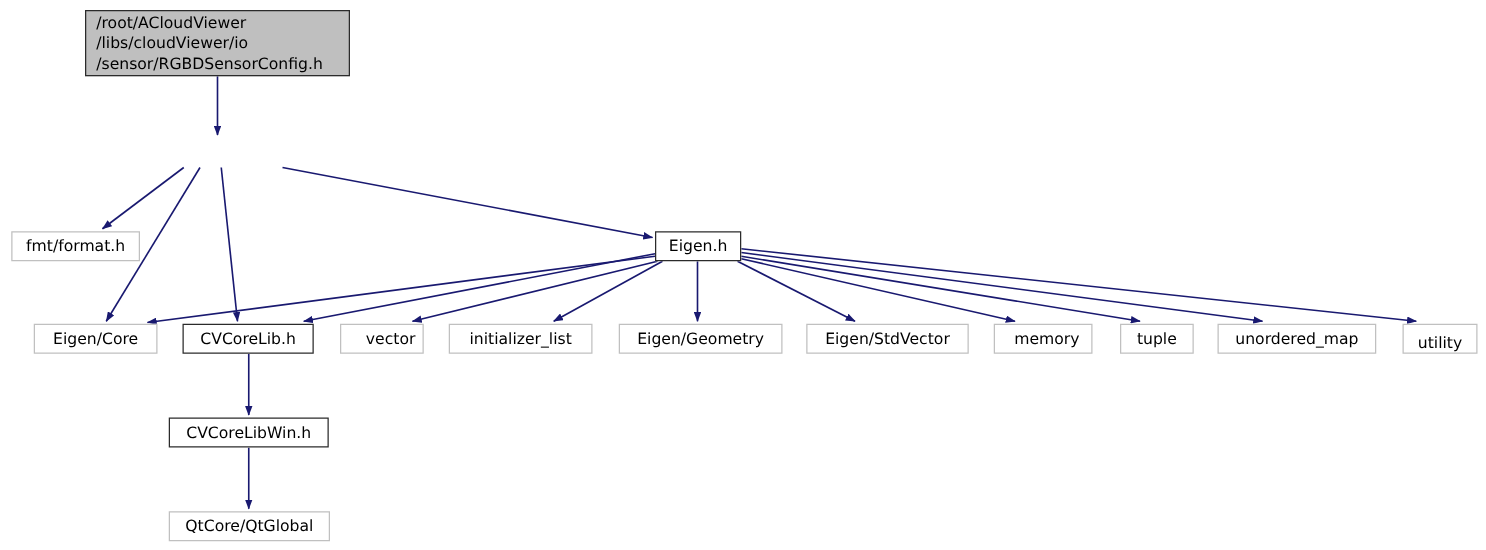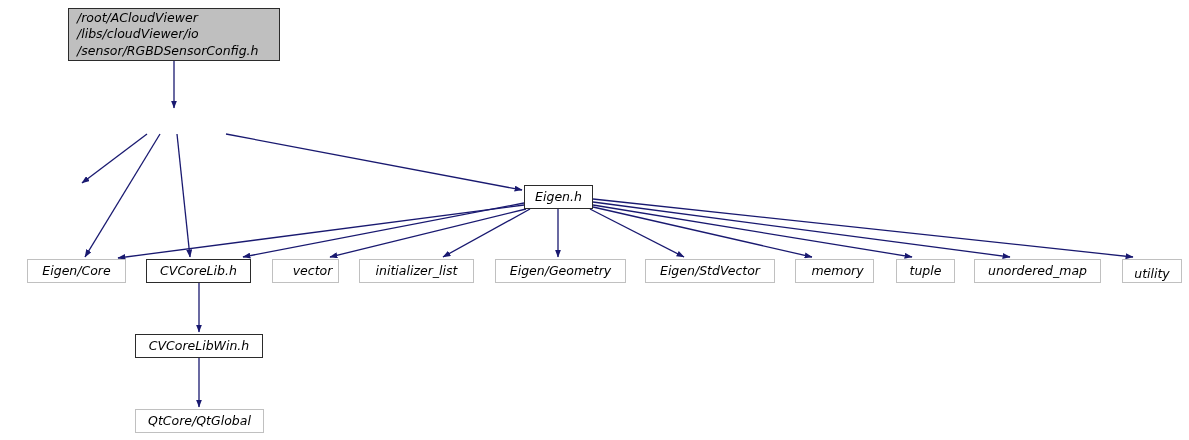--- a/index.html
+++ b/index.html
@@ -33,21 +33,20 @@
     justify-content: center;
     background: #ffffff;
     border: 1px solid #c0c0c0;
     font-size: 12.5px;
     color: #000000;
     line-height: 1.32;
     white-space: pre;
     text-align: center;
     padding: 0 6px;
     z-index: 2;
-    font-style: italic;
   }
   .node.emphasis {
     border: 1px solid #2b2b2b;
   }
   .node.root {
     background: #bfbfbf;
     border: 1px solid #2b2b2b;
     justify-content: flex-start;
     text-align: left;
     padding: 0 8px;
@@ -81,20 +80,21 @@
       <line x1="593" y1="207" x2="812" y2="257" stroke="#191970" stroke-width="1.3" marker-end="url(#arrowhead)"></line>
       <line x1="593" y1="205" x2="912" y2="257" stroke="#191970" stroke-width="1.3" marker-end="url(#arrowhead)"></line>
       <line x1="593" y1="202" x2="1010" y2="257" stroke="#191970" stroke-width="1.3" marker-end="url(#arrowhead)"></line>
       <line x1="593" y1="199" x2="1133" y2="257" stroke="#191970" stroke-width="1.3" marker-end="url(#arrowhead)"></line>
       <line x1="199" y1="283" x2="199" y2="332" stroke="#191970" stroke-width="1.3" marker-end="url(#arrowhead)"></line>
       <line x1="199" y1="358" x2="199" y2="407" stroke="#191970" stroke-width="1.3" marker-end="url(#arrowhead)"></line>
     </svg>
 <div class="node root" style="left: 68px; top: 8px; width: 212px; height: 53px;"><span class="node-label">/root/ACloudViewer
 /libs/cloudViewer/io
 /sensor/RGBDSensorConfig.h</span></div>
+    <div class="node" style="left: 9px; top: 185px; width: 103px; height: 24px;"><span class="node-label">fmt/format.h</span></div>
     <div class="node emphasis" style="left: 524px; top: 185px; width: 69px; height: 24px;"><span class="node-label">Eigen.h</span></div>
     <div class="node" style="left: 27px; top: 259px; width: 99px; height: 24px;"><span class="node-label">Eigen/Core</span></div>
     <div class="node emphasis" style="left: 146px; top: 259px; width: 105px; height: 24px;"><span class="node-label">CVCoreLib.h</span></div>
     <div class="node" style="left: 272px; top: 259px; width: 67px; height: 24px; padding-left: 20px;"><span class="node-label">vector</span></div>
     <div class="node" style="left: 359px; top: 259px; width: 115px; height: 24px;"><span class="node-label">initializer_list</span></div>
     <div class="node" style="left: 495px; top: 259px; width: 131px; height: 24px; justify-content: center;"><span class="node-label">Eigen/Geometry</span></div>
     <div class="node" style="left: 645px; top: 259px; width: 130px; height: 24px;"><span class="node-label">Eigen/StdVector</span></div>
     <div class="node" style="left: 795px; top: 259px; width: 79px; height: 24px; padding-left: 12px;"><span class="node-label">memory</span></div>
     <div class="node" style="left: 896px; top: 259px; width: 59px; height: 24px;"><span class="node-label">tuple</span></div>
     <div class="node" style="left: 974px; top: 259px; width: 127px; height: 24px;"><span class="node-label">unordered_map</span></div>

